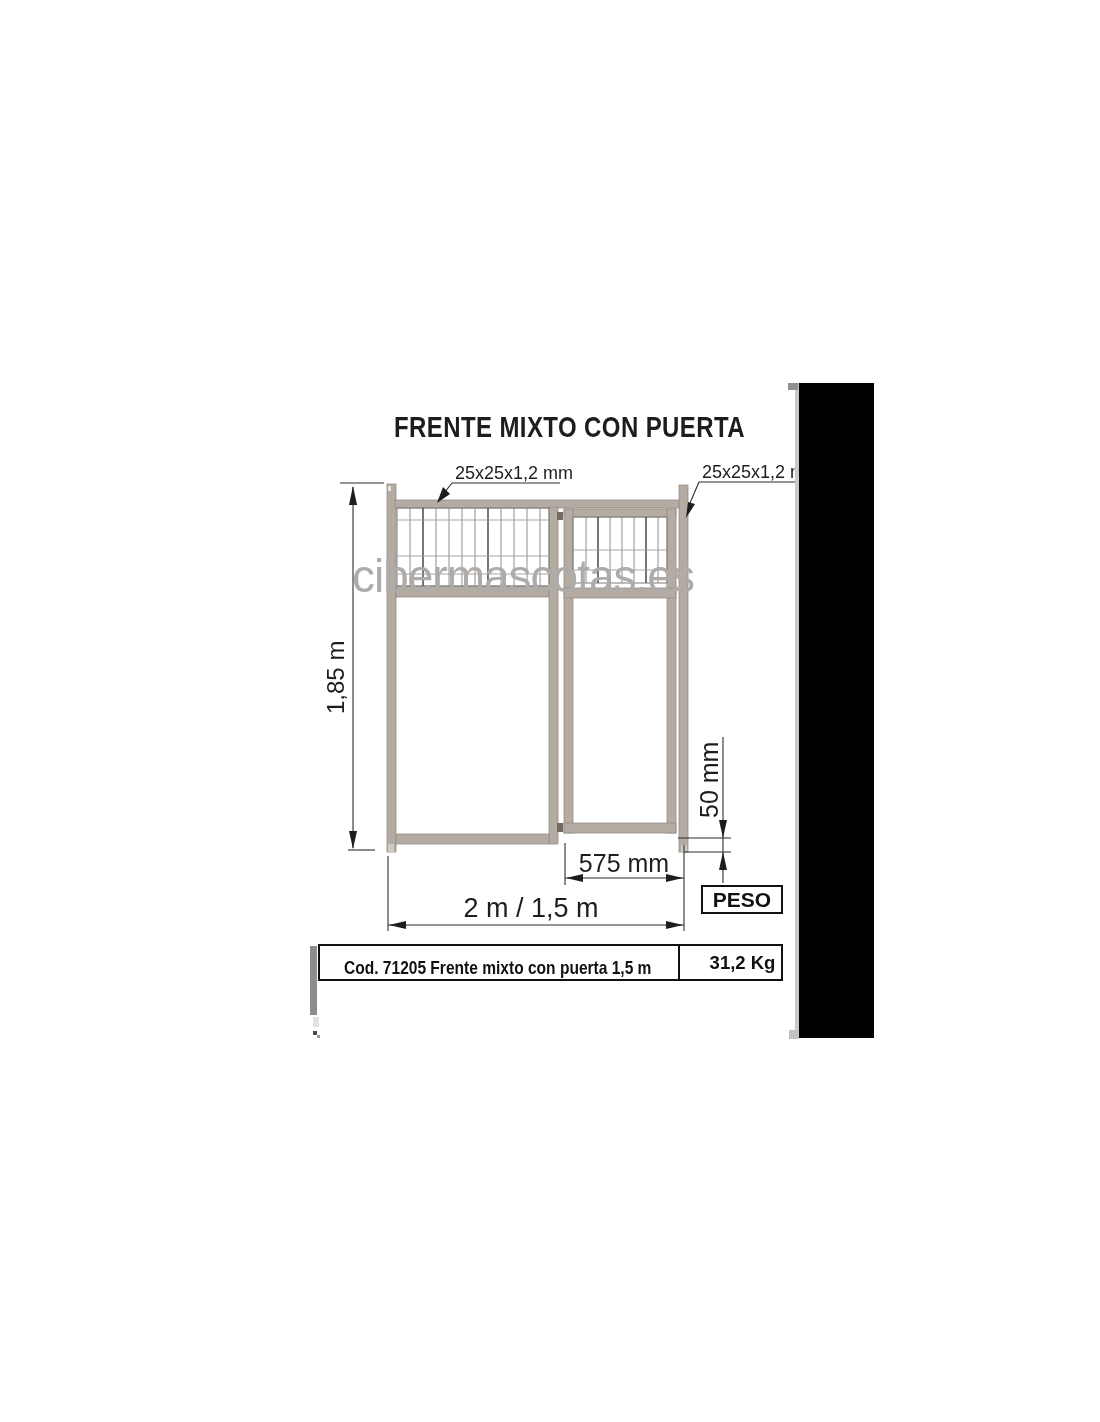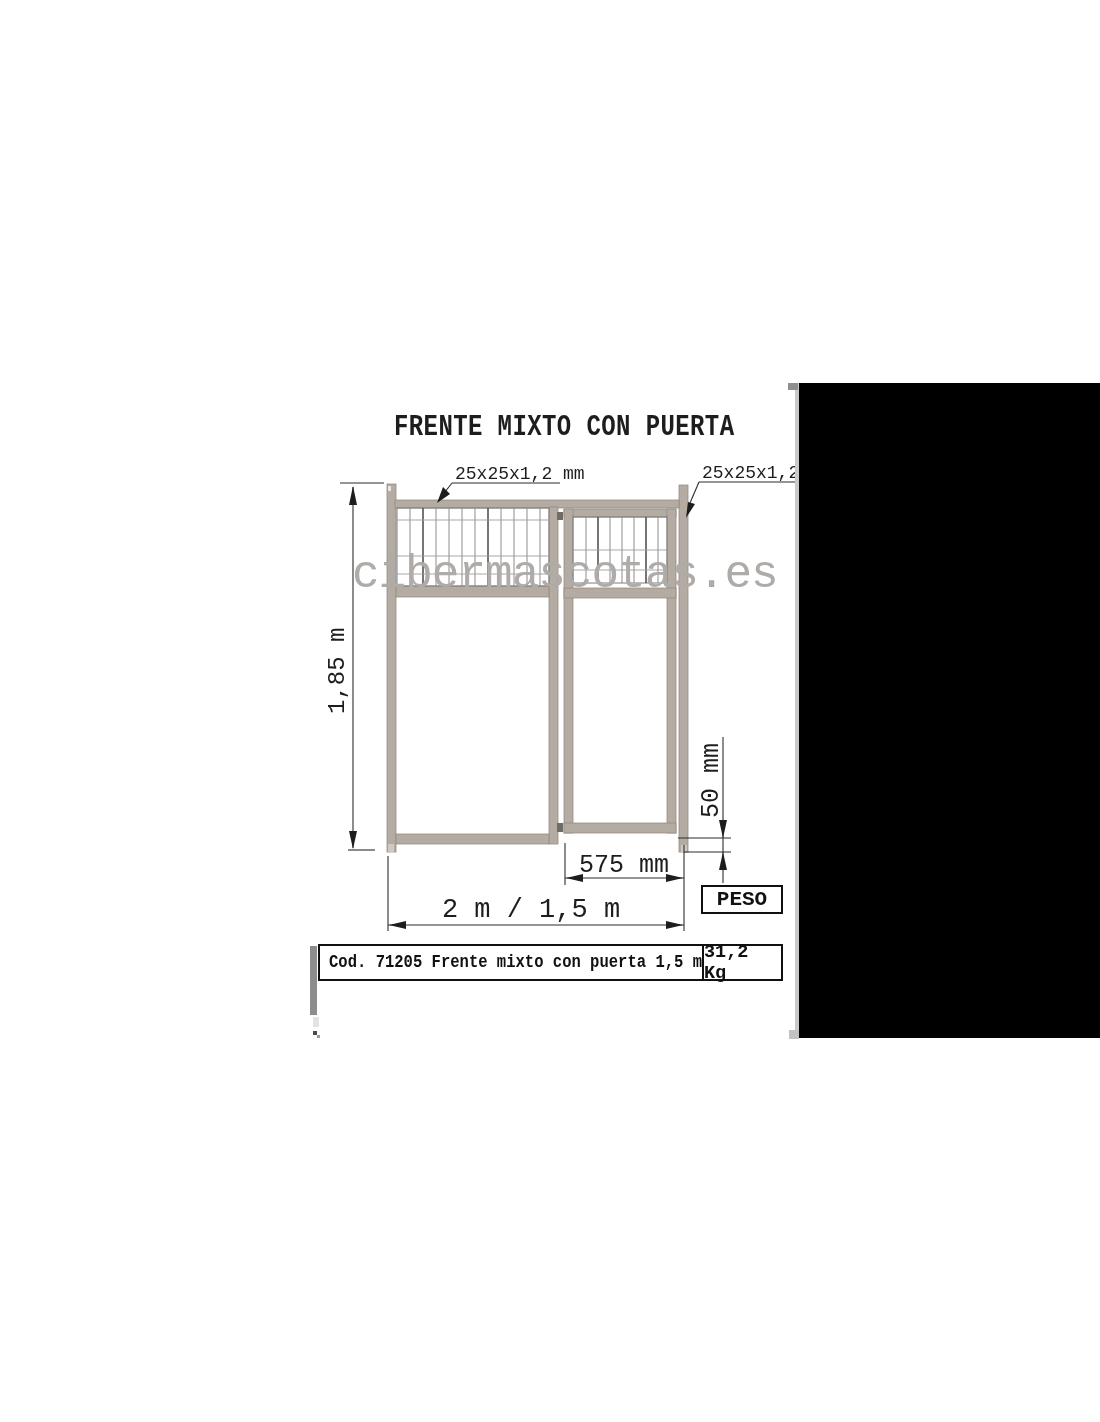--- a/index.html
+++ b/index.html
@@ -1,18 +1,18 @@
 <!DOCTYPE html>
 <html><head>
 <meta charset="utf-8">
 <style>
   html,body { margin:0; padding:0; background:#ffffff; }
   .page {
-    position:relative; width:1100px; height:1422px; background:#ffffff;
-    font-family:Liberation Mono, monospace; overflow:hidden;
+    position:relative; width:874px; height:1422px; background:#ffffff;
+    font-family:Liberation Sans, sans-serif; overflow:hidden;
   }
   .title {
     position:absolute; left:394px; top:410px; font-size:30px; font-weight:bold;
     color:#1d1d1d; white-space:nowrap; letter-spacing:0.5px;
     transform:scaleX(0.8); transform-origin:left top; z-index:3;
   }
   .watermark {
     position:absolute; left:352px; top:549px; font-size:46px; color:#aeaba8;
     letter-spacing:-1px; white-space:nowrap; z-index:5;
   }
@@ -27,23 +27,23 @@
     position:absolute; left:701px; top:885px; width:78px; height:25px;
     border:2px solid #101010; background:#fff; display:flex; align-items:center;
     justify-content:center; font-weight:bold; font-size:21px; color:#111; z-index:4;
   }
   .wtable {
     position:absolute; left:318px; top:944px; width:461px;
     border:2px solid #101010; background:#fff; z-index:4; color:#111;
   }
   .wrow { display:flex; height:33px; }
   .wrow + .wrow { border-top:2px solid #101010; }
-  .wdesc { flex:1; display:flex; align-items:center; padding-left:9px; font-weight:bold; font-size:18.5px; white-space:nowrap; overflow:hidden; }
+  .wdesc { flex:1; display:flex; align-items:flex-end; padding-left:24px; font-weight:bold; font-size:18.5px; white-space:nowrap; overflow:hidden; }
   .wdesc span { transform:scaleX(0.84); transform-origin:left center; display:inline-block; }
-  .wwt { width:77px; border-left:2px solid #101010; display:flex; align-items:center; justify-content:center; font-weight:bold; font-size:18.5px; }
+  .wwt { width:77px; border-left:2px solid #101010; display:flex; align-items:center; justify-content:center; font-weight:bold; font-size:18.5px;padding-left:24px; }
   .graybar { position:absolute; left:310px; top:946px; width:7px; height:69px; background:#8d8d8d; z-index:4; }
   .smudge { position:absolute; left:313px; top:1017px; width:6px; height:10px; background:#e5e3e1; z-index:4; }
   .dot-a { position:absolute; left:313px; top:1031px; width:4px; height:4px; background:#4a4a4a; z-index:4; }
   .dot-b { position:absolute; left:317px; top:1035px; width:3px; height:3px; background:#9a9a9a; z-index:4; }
 
   text { fill:#1d1d1d; }
 </style>
 </head>
 <body>
 

